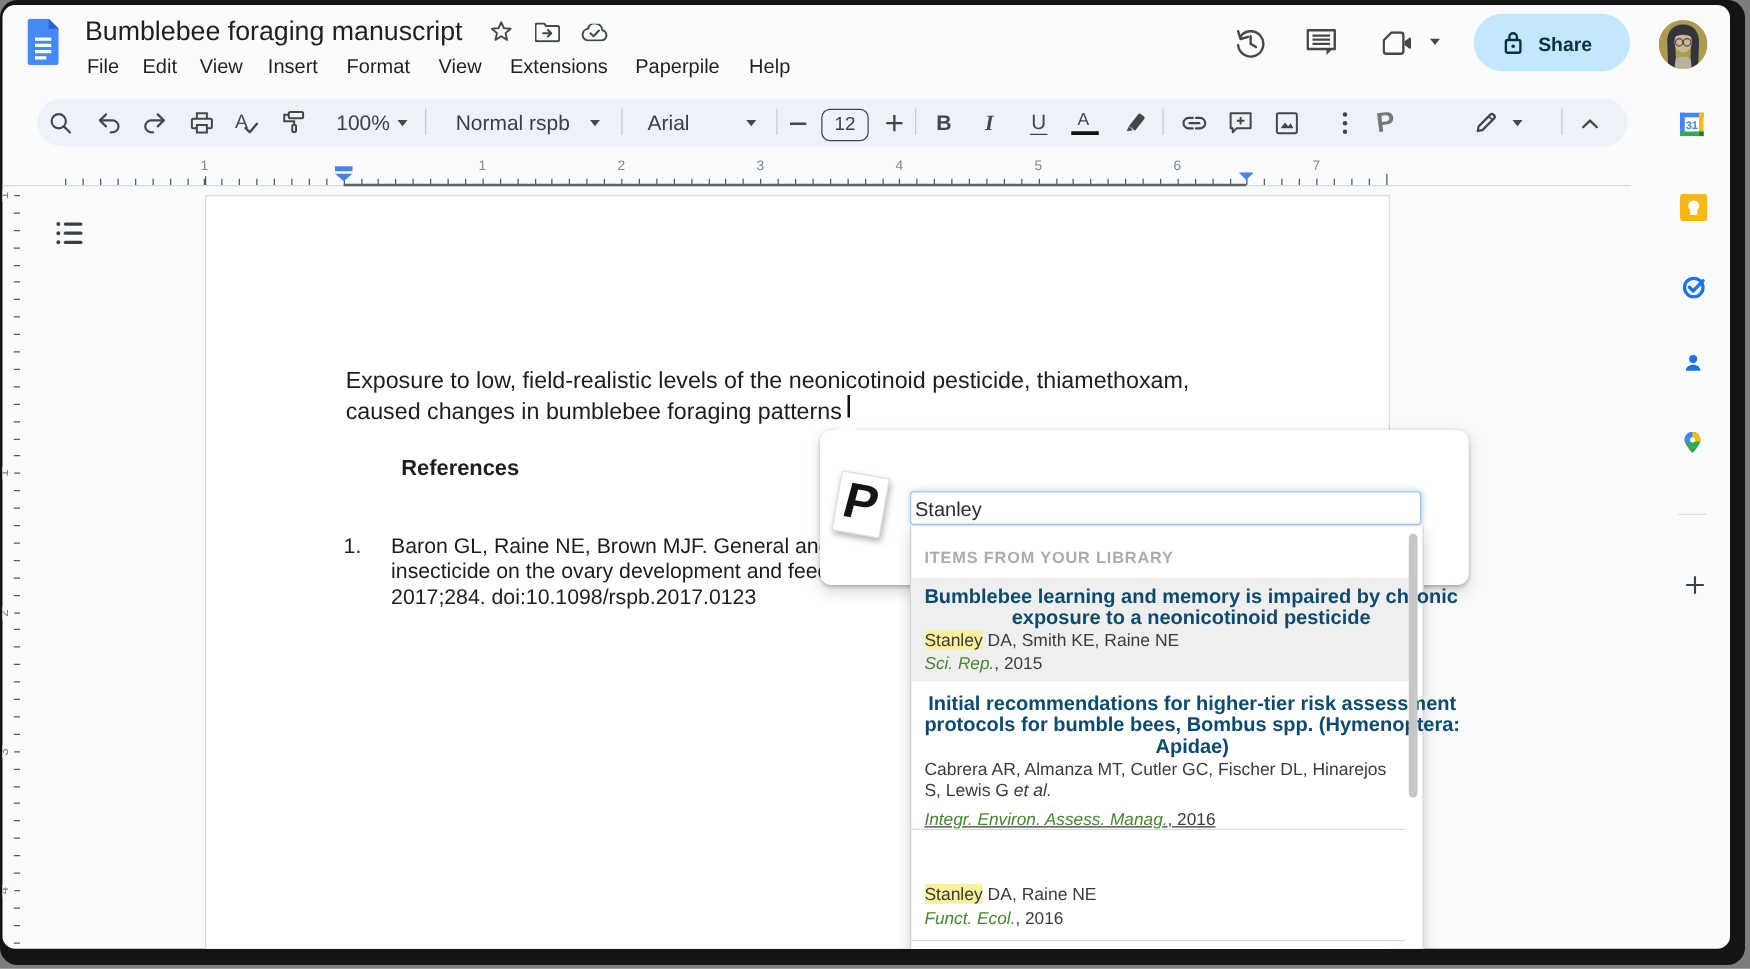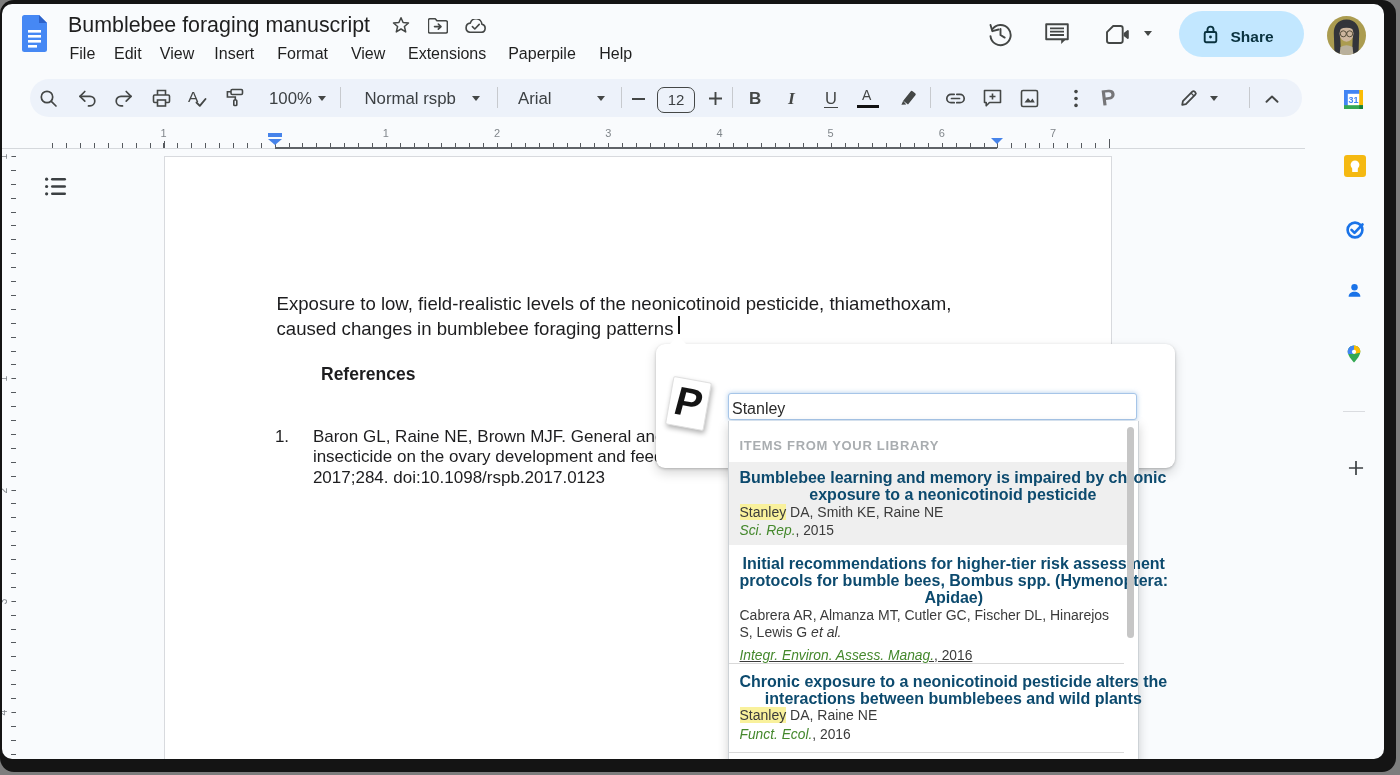--- a/index.html
+++ b/index.html
@@ -391,21 +391,20 @@
 <div class="abs" style="left:729px;top:462px;width:402px;height:83px;background:#efefef;"></div>
 <div class="abs ptitle" style="left:739.5px;top:469.4px;">Bumblebee learning and memory is impaired by chronic<br>exposure to a neonicotinoid pesticide</div>
 <div class="abs pauth" style="left:739.5px;top:504.3px;"><span class="hl">Stanley</span> DA, Smith KE, Raine NE</div>
 <div class="abs pjrn" style="left:739.5px;top:522.2px;"><span class="grn">Sci. Rep.</span>, 2015</div>
 
 <div class="abs ptitle" style="left:739.5px;top:554.7px;">Initial recommendations for higher-tier risk assessment<br>protocols for bumble bees, Bombus spp. (Hymenoptera:<br>Apidae)</div>
 <div class="abs pauth" style="left:739.5px;top:607px;">Cabrera AR, Almanza MT, Cutler GC, Fischer DL, Hinarejos<br>S, Lewis G <i>et al.</i></div>
 <div class="abs pjrn" style="left:739.5px;top:647px;text-decoration:underline;"><span class="grn">Integr. Environ. Assess. Manag.</span>, 2016</div>
 <div class="abs" style="left:729px;top:663px;width:395px;height:1px;background:#d9d9d9;"></div>
 
-<div class="abs ptitle" style="left:739.5px;top:672.5px;">Chronic exposure to a neonicotinoid pesticide alters the<br>interactions between bumblebees and wild plants</div>
 <div class="abs pauth" style="left:739.5px;top:707.4px;"><span class="hl">Stanley</span> DA, Raine NE</div>
 <div class="abs pjrn" style="left:739.5px;top:725.9px;"><span class="grn">Funct. Ecol.</span>, 2016</div>
 <div class="abs" style="left:729px;top:751.5px;width:395px;height:1px;background:#d9d9d9;"></div>
 
 <div class="abs" style="left:1127px;top:427px;width:7px;height:211px;border-radius:3.5px;background:#c6c6c6;"></div>
 
 <div class="abs num" style="left: 158.4px;">1</div>
       <div class="abs num" style="left: 380.8px;">1</div>
       <div class="abs num" style="left: 492px;">2</div>
       <div class="abs num" style="left: 603.2px;">3</div>

